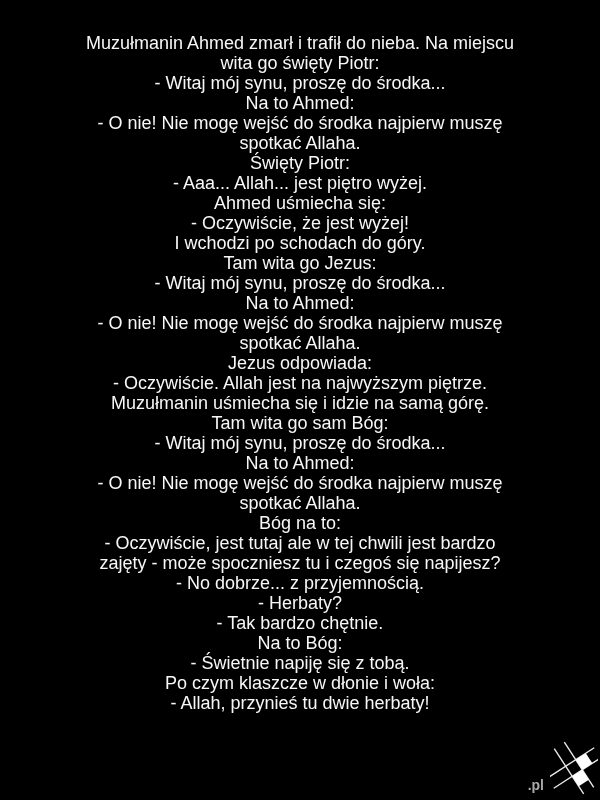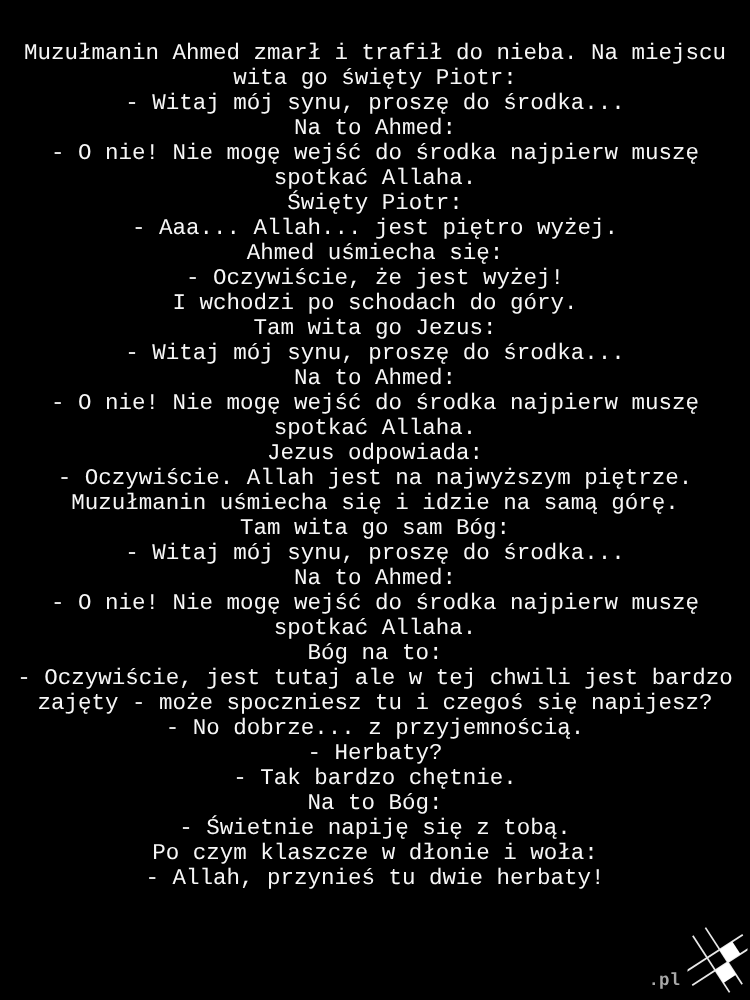--- a/index.html
+++ b/index.html
@@ -6,21 +6,21 @@
     margin: 0;
     padding: 0;
     background: #000;
   }
   .page {
     position: relative;
     width: 600px;
     height: 800px;
     background: #000000;
     overflow: hidden;
-    font-family: Liberation Mono, monospace;
+    font-family: Liberation Sans, sans-serif;
   }
   .joke {
     position: absolute;
     top: 33px;
     left: 0;
     width: 600px;
     text-align: center;
     color: #f7f7f7;
     font-size: 18px;
     line-height: 20px;

